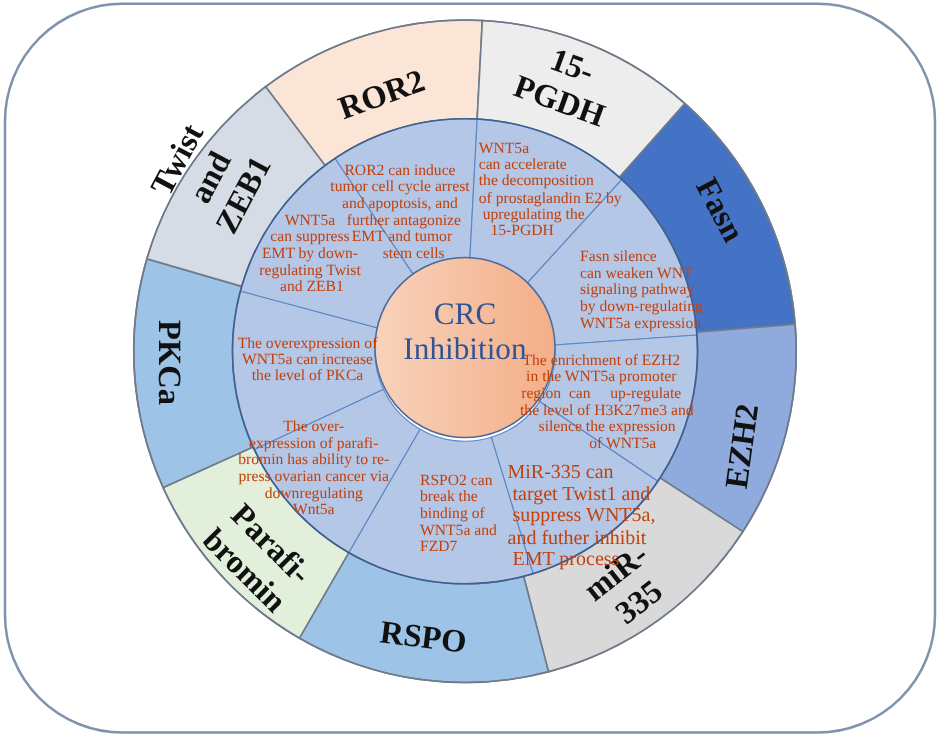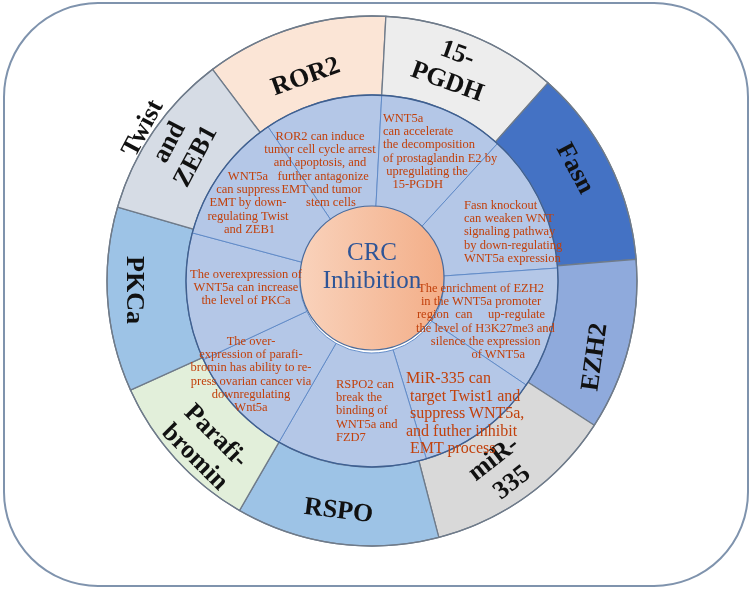--- a/index.html
+++ b/index.html
@@ -73,21 +73,21 @@
 and apoptosis, and
   further antagonize
  EMT and tumor
        stem cells</div>
     <div class="inner-text" style="left: 383px; top: 112px;">WNT5a
 can accelerate
 the decomposition
 of prostaglandin E2 by
  upregulating the
    15-PGDH</div>
-    <div class="inner-text" style="left: 464px; top: 199px;">Fasn knockout
+    <div class="inner-text" style="left: 464px; top: 199px;">Fasn silence
 can weaken WNT
 signaling pathway
 by down-regulating
 WNT5a expression</div>
     <div class="inner-text center" style="left: 416px; top: 282px; width: 130px;">The enrichment of EZH2
 in the WNT5a promoter
 region  can     up-regulate
 the level of H3K27me3 and
    silence the expression
            of WNT5a</div>

